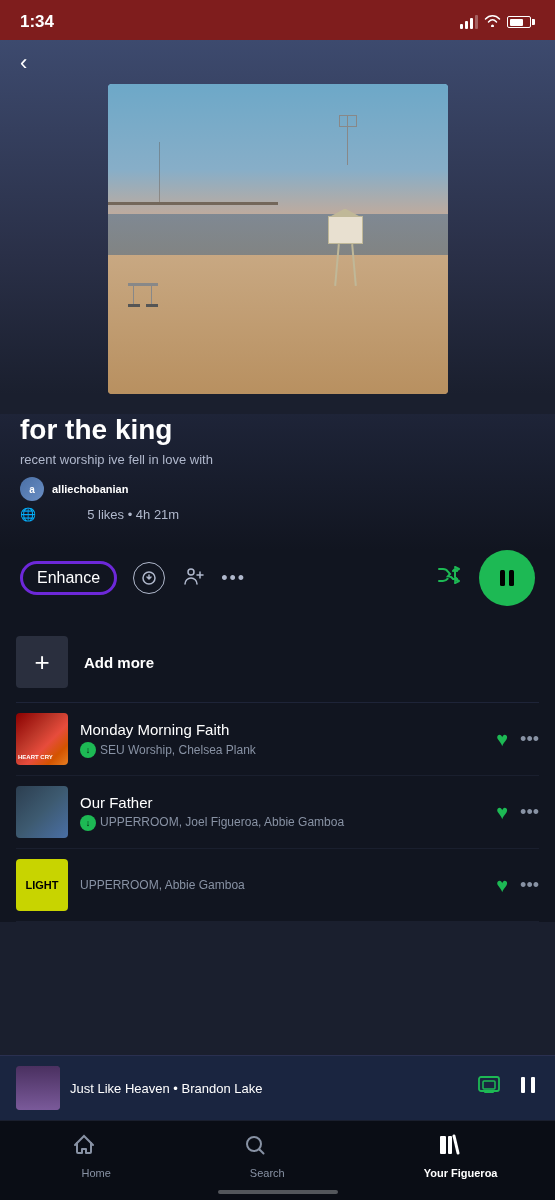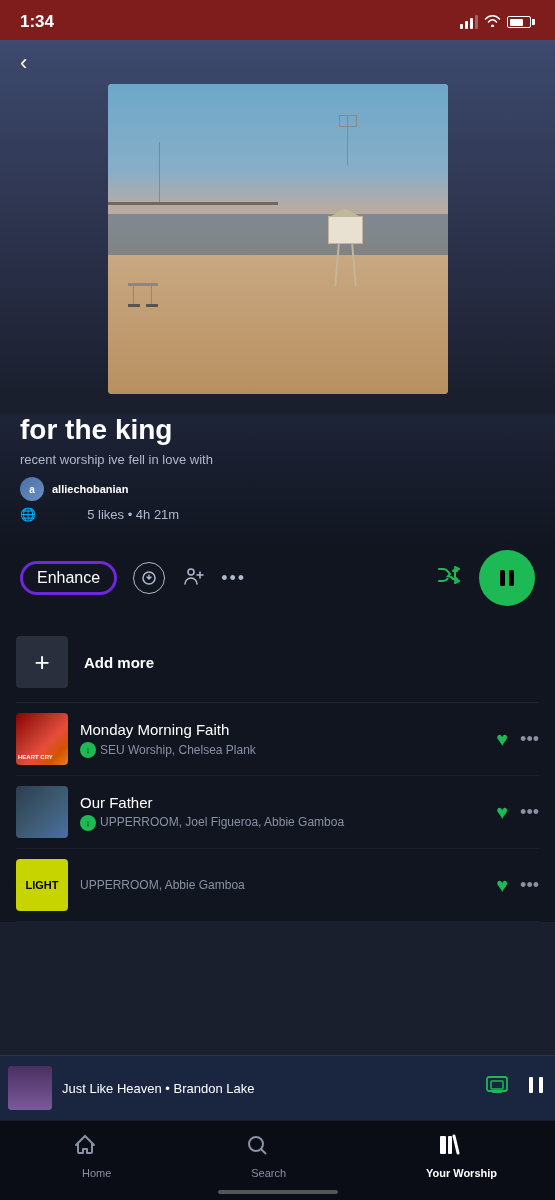--- a/index.html
+++ b/index.html
@@ -439,21 +439,21 @@
       font-size: 18px;
       cursor: pointer;
     }
 
     
     .now-playing-bar {
       position: absolute;
       bottom: 80px;
       left: 0; right: 0;
       background: #1a2540;
-      padding: 10px 8px;
+      padding: 10px 16px;
       display: flex;
       align-items: center;
       gap: 10px;
       border-top: 1px solid #2a3050;
       justify-content: center;
     }
     .np-thumb {
       width: 44px;
       height: 44px;
       border-radius: 4px;
@@ -743,17 +743,17 @@
     <span class="nav-label">Search</span>
   </div>
   <div class="nav-item active">
     <span class="nav-icon">
       <svg width="24" height="24" viewBox="0 0 24 24" fill="none">
         <rect x="3" y="3" width="6" height="18" rx="1" fill="#fff"></rect>
         <rect x="11" y="3" width="4" height="18" rx="1" fill="#fff"></rect>
         <path d="M17 3l4 17" stroke="#fff" stroke-width="3" stroke-linecap="round"></path>
       </svg>
     </span>
-    <span class="nav-label">Your Worship</span>
+    <span class="nav-label">Your Figueroa</span>
   </div>
 </div>
 
 <div class="home-indicator"></div>
 
 </body></html>

